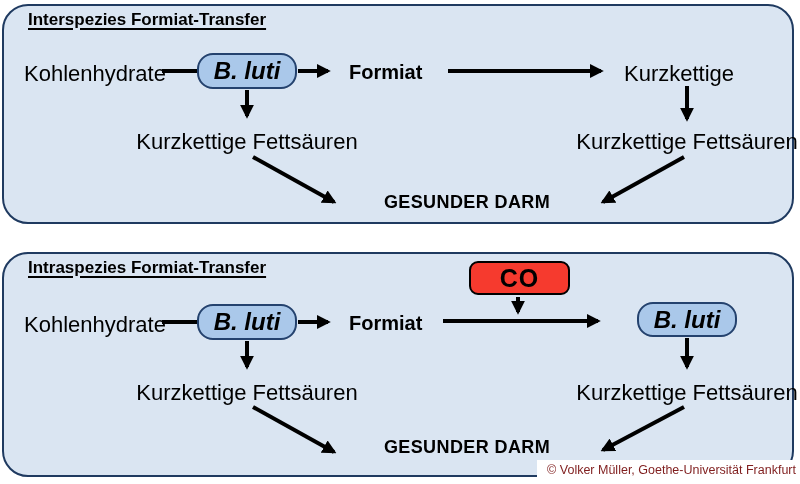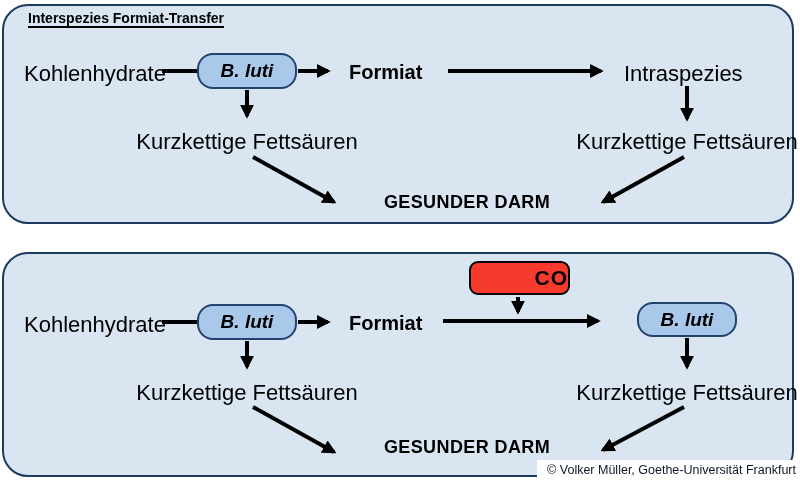--- a/index.html
+++ b/index.html
@@ -9,44 +9,44 @@
   }
   .panel{
     position:absolute;left:2px;width:792px;
     background:#dae5f2;border:2.5px solid #1f3a60;border-radius:26px;
     box-sizing:border-box;
   }
   #panel1{top:4px;height:220px;}
   #panel2{top:252px;height:225px;}
   .lbl{position:absolute;white-space:nowrap;z-index:3;}
   .panel-title{
-    font-weight:bold;font-size:14px;
+    font-weight:bold;font-size:17px;
     text-decoration:underline;text-decoration-thickness:2px;text-underline-offset:3px;
   }
   .plain{font-size:22px;}
   .boldlbl{font-size:20px;font-weight:bold;}
   .centered{transform:translateX(-50%);text-align:right;}
   .outcome{font-size:18px;font-weight:bold;letter-spacing:0.4px;transform:translateX(-50%);}
   .species-box{
     position:absolute;z-index:3;box-sizing:border-box;
     background:#aac8ea;border:2.5px solid #24426e;border-radius:16px;
     display:flex;align-items:center;justify-content:center;
-    font-weight:bold;font-style:italic;font-size:19px;
+    font-weight:bold;font-style:italic;font-size:24px;
   }
   .co-box{
     position:absolute;z-index:3;box-sizing:border-box;
     background:#f63a2e;border:2.5px solid #000;border-radius:9px;
-    display:flex;align-items:center;justify-content:flex-end;
-    font-weight:bold;font-size:21px;letter-spacing:1px;
+    display:flex;align-items:center;justify-content:center;
+    font-weight:bold;font-size:25px;letter-spacing:1px;
   }
   #arrows{position:absolute;left:0;top:0;z-index:2;pointer-events:none;}
   #arrows line{stroke:#000;stroke-width:4;}
   .credit{
     position:absolute;right:0;top:460px;z-index:4;background:#ffffff;
-    padding:3px 4px 5px 10px;font-size:12.5px;color:#0f172a;white-space:nowrap;
+    padding:3px 4px 5px 10px;font-size:12.5px;color:#7f1d1d;white-space:nowrap;
   }
 </style>
 </head>
 <body>
 
 <div id="stage">
 
   <div class="panel" id="panel1"></div>
   <div class="panel" id="panel2"></div>
 
@@ -74,25 +74,26 @@
     <line x1="253" y1="407" x2="334" y2="452" marker-end="url(#ah)"></line>
     <line x1="684" y1="407" x2="603" y2="450" marker-end="url(#ah)"></line>
   </svg>
 
   <div class="lbl panel-title" style="left:28px;top:10px;">Interspezies Formiat-Transfer</div>
   <div class="lbl plain" style="left:24px;top:61px;">Kohlenhydrate</div>
   <div class="species-box" style="left:197px;top:53px;width:100px;height:36px;">
     <span>B. luti</span>
   </div>
   <div class="lbl boldlbl" style="left:349px;top:61px;">Formiat</div>
-  <div class="lbl plain" style="left:624px;top:61px;">Intraspezies</div>
+  <div class="lbl plain" style="left:624px;top:61px;">Kurzkettige</div>
   <div class="lbl plain centered" style="left:247px;top:129px;">Kurzkettige Fettsäuren</div>
   <div class="lbl plain centered" style="left:687px;top:129px;">Kurzkettige Fettsäuren</div>
   <div class="lbl outcome" style="left:467px;top:192px;">GESUNDER DARM</div>
 
+  <div class="lbl panel-title" style="left:28px;top:258px;">Intraspezies Formiat-Transfer</div>
   <div class="lbl plain" style="left:24px;top:312px;">Kohlenhydrate</div>
   <div class="species-box" style="left:197px;top:304px;width:100px;height:36px;">
     <span>B. luti</span>
   </div>
   <div class="lbl boldlbl" style="left:349px;top:312px;">Formiat</div>
   <div class="co-box" style="left:469px;top:261px;width:101px;height:34px;">
     <span>CO</span>
   </div>
   <div class="species-box" style="left:637px;top:302px;width:100px;height:35px;">
     <span>B. luti</span>

